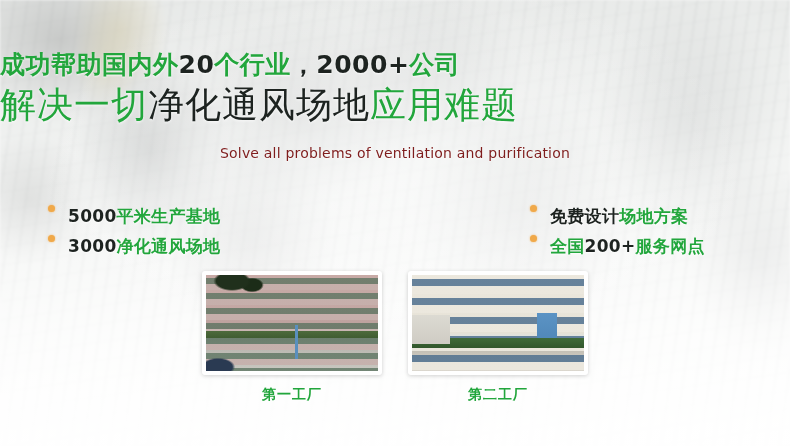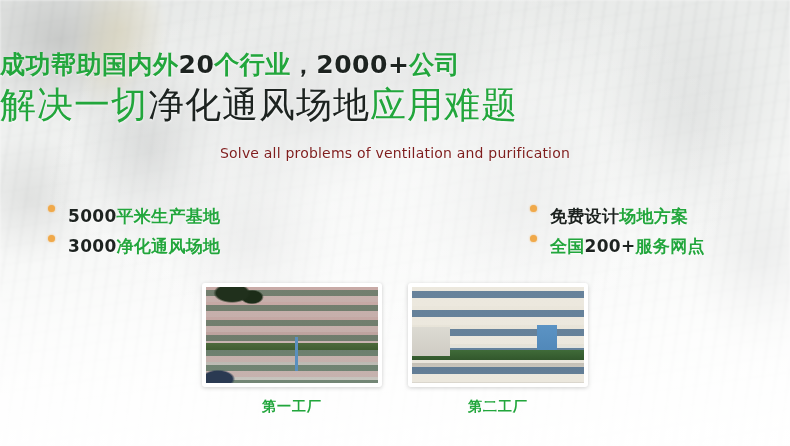--- a/index.html
+++ b/index.html
@@ -104,21 +104,21 @@
     box-shadow:0 0 2px rgba(240,169,74,.8);
   }
   .feat-text {
     font-size:17px; font-weight:bold; letter-spacing:.3px;
     white-space:nowrap;
     text-shadow:0 1px 2px rgba(255,255,255,.9);
   }
 
   
   .cards {
-    position:absolute; left:0; right:0; top:283px;
+    position:absolute; left:0; right:0; top:271px;
     display:flex; justify-content:center; gap:26px;
   }
   .card { width:180px; }
   .photo-frame {
     width:180px; height:104px;
     background:#ffffff;
     padding:4px;
     border-radius:3px;
     box-shadow:0 1px 4px rgba(0,0,0,.18);
   }

